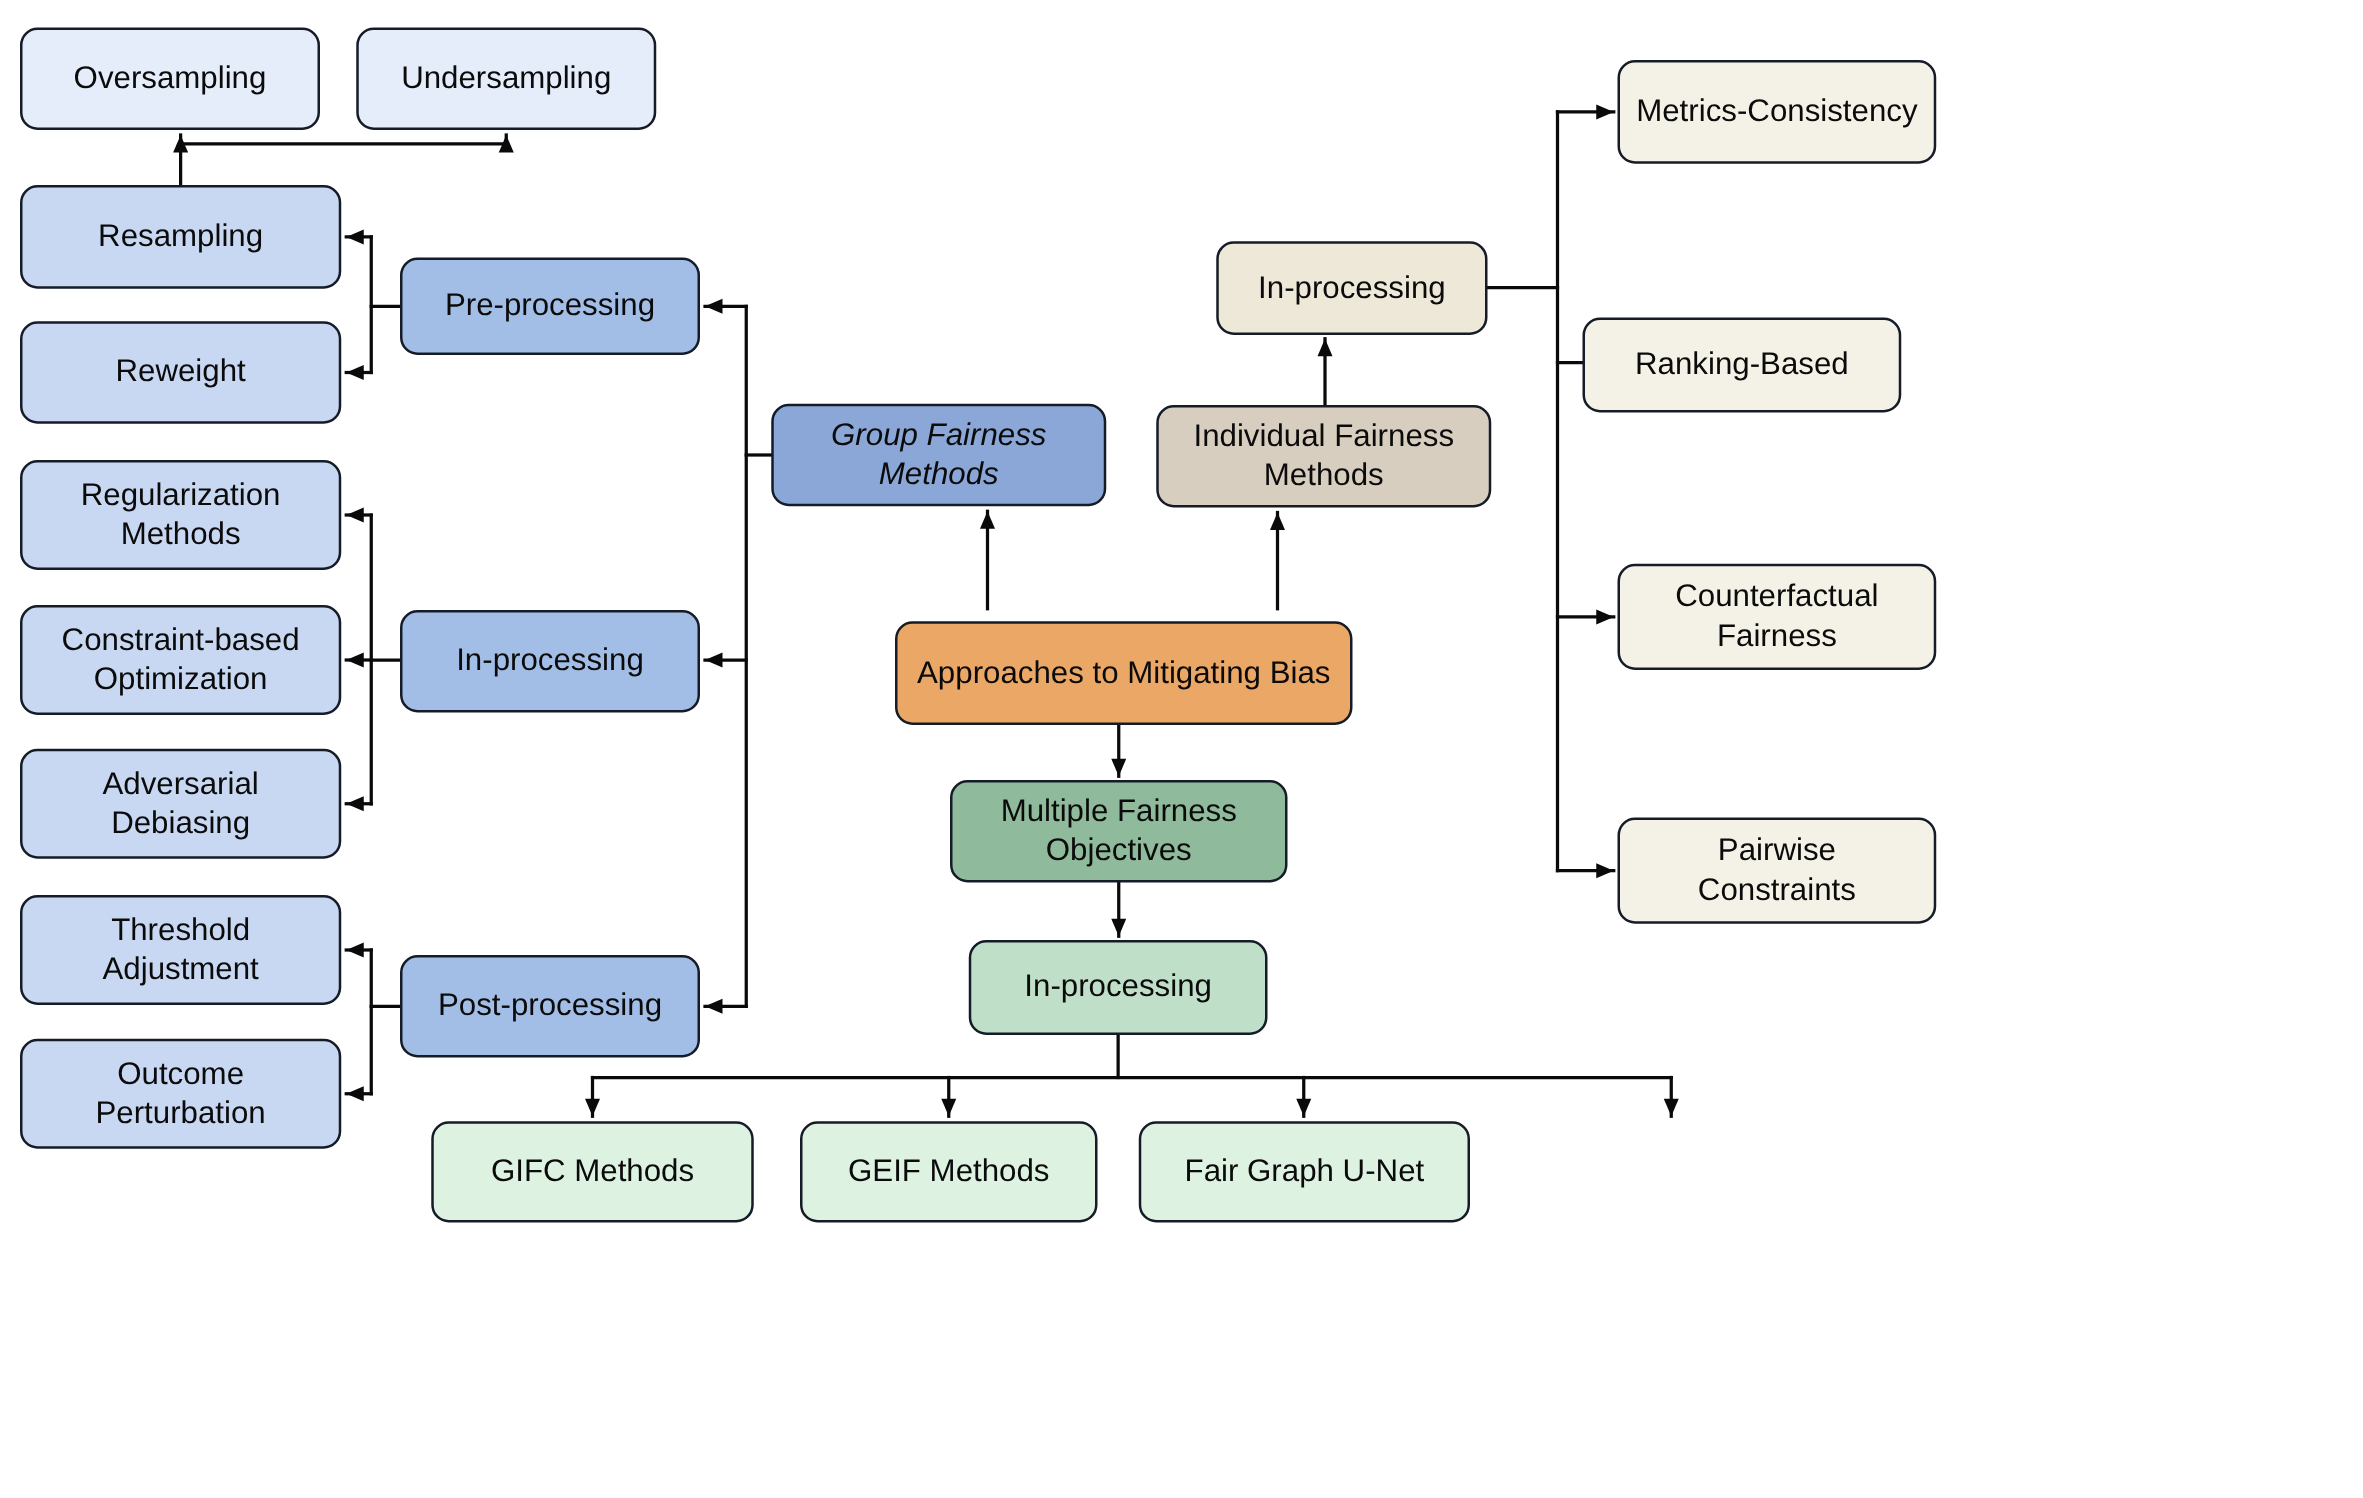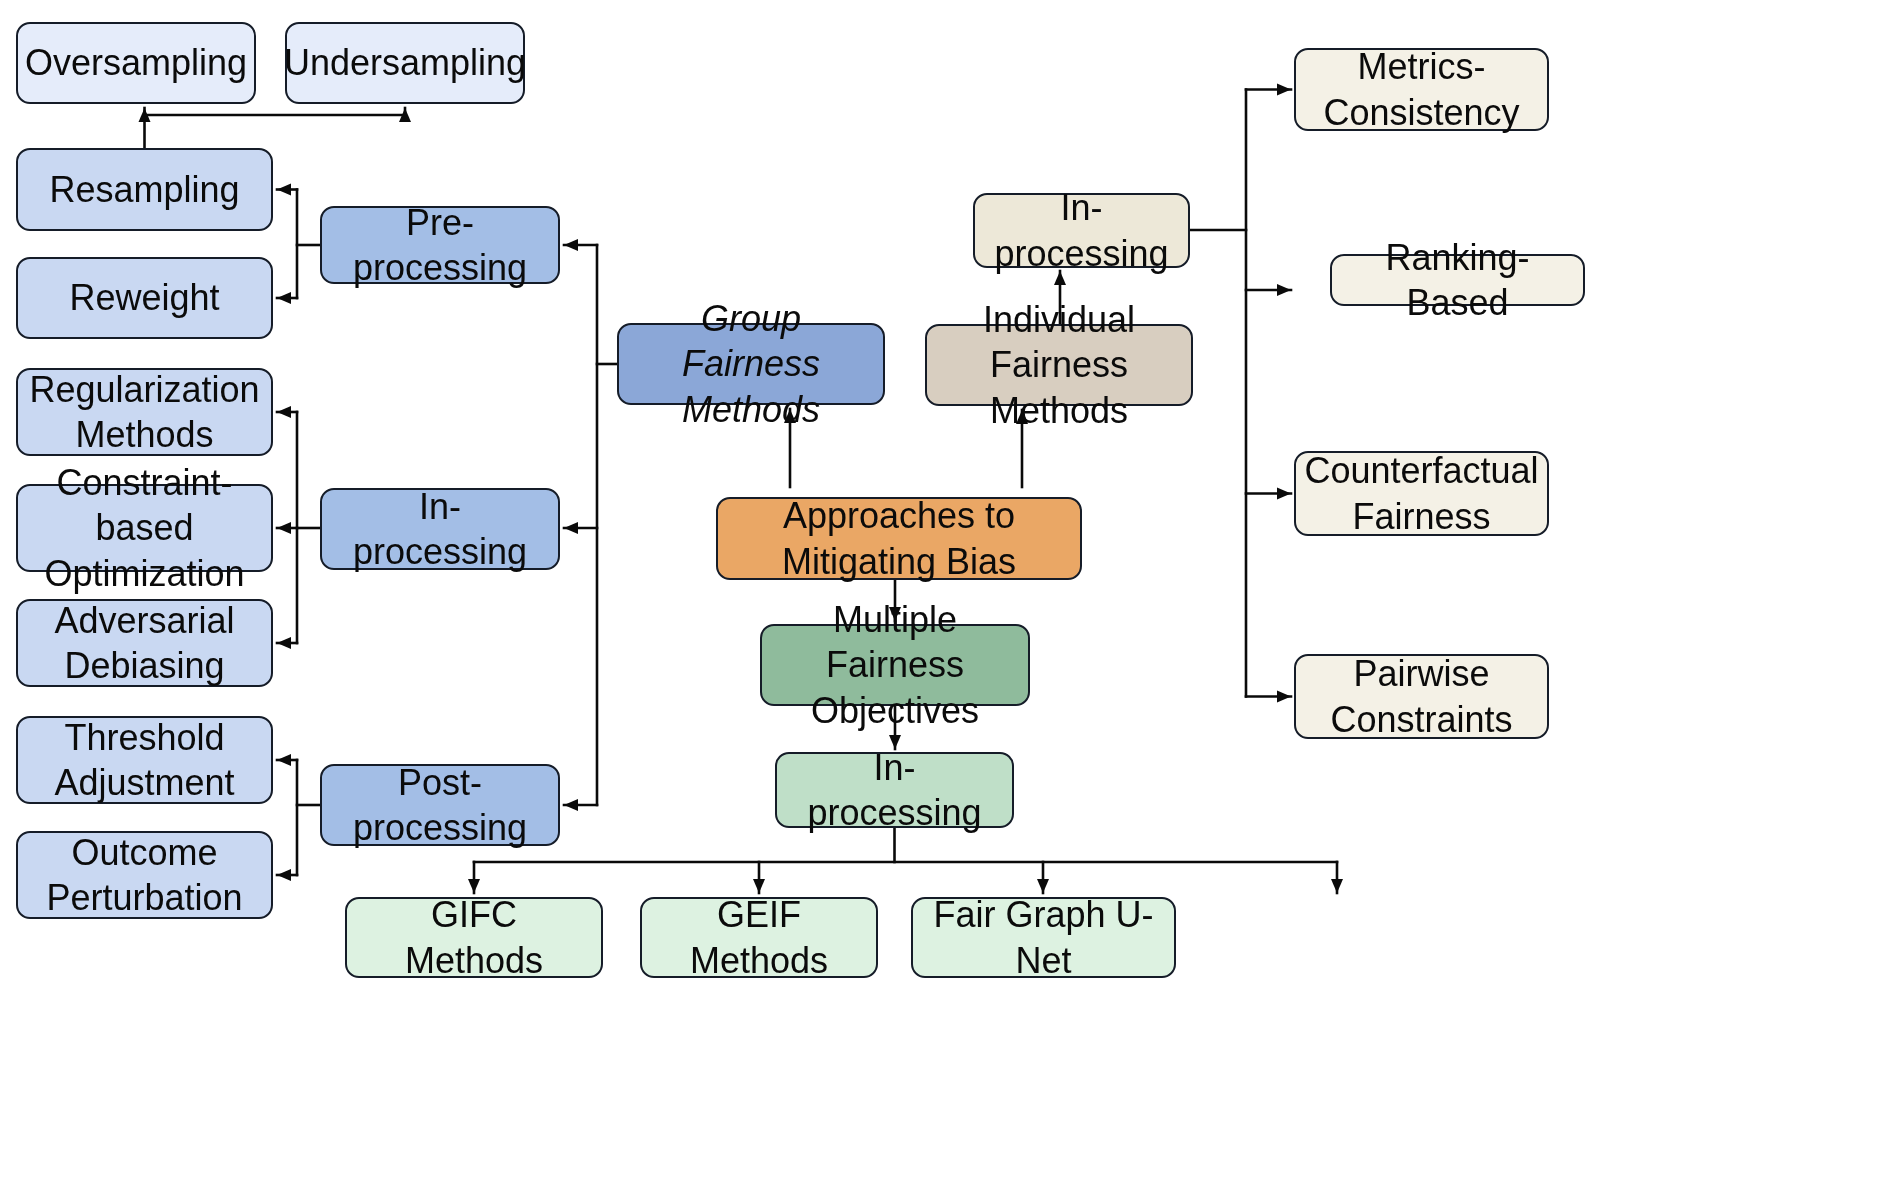--- a/index.html
+++ b/index.html
@@ -32,21 +32,21 @@
   }
   .node {
     position: absolute;
     box-sizing: border-box;
     border: 2px solid var(--border, #151c28);
     border-radius: 14px;
     display: flex;
     align-items: center;
     justify-content: center;
     text-align: center;
-    font-size: 36px;
+    font-size: 25px;
     line-height: 1.26;
     color: #0b0b0b;
     padding: 14px 12px;
   }
   .fill-pale-blue   { background: var(--pale-blue); }
   .fill-leaf-blue   { background: var(--leaf-blue); }
   .fill-process-blue{ background: var(--process-blue); }
   .fill-group-blue  { background: var(--group-blue); font-style: italic; }
   .fill-root-orange { background: var(--root-orange); }
   .fill-individual-tan { background: var(--individual-tan); }
@@ -193,21 +193,21 @@
   <div class="node fill-mid-green" style="left:775px;top:752px;width:239px;height:76px">
     <span>In-processing</span>
   </div>
   <div class="node fill-cream" style="left:973px;top:193px;width:217px;height:75px">
     <span>In-processing</span>
   </div>
 
   <div class="node fill-pale-cream" style="left:1294px;top:48px;width:255px;height:83px">
     <span>Metrics-Consistency</span>
   </div>
-  <div class="node fill-pale-cream" style="left:1330px;top:254px;width:255px;height:52px">
+  <div class="node fill-pale-cream" style="left:1266px;top:254px;width:255px;height:76px">
     <span>Ranking-Based</span>
   </div>
   <div class="node fill-pale-cream" style="left:1294px;top:451px;width:255px;height:85px">
     <span>Counterfactual Fairness</span>
   </div>
   <div class="node fill-pale-cream" style="left:1294px;top:654px;width:255px;height:85px">
     <span>Pairwise Constraints</span>
   </div>
 
   <div class="node fill-pale-green" style="left:345px;top:897px;width:258px;height:81px">

